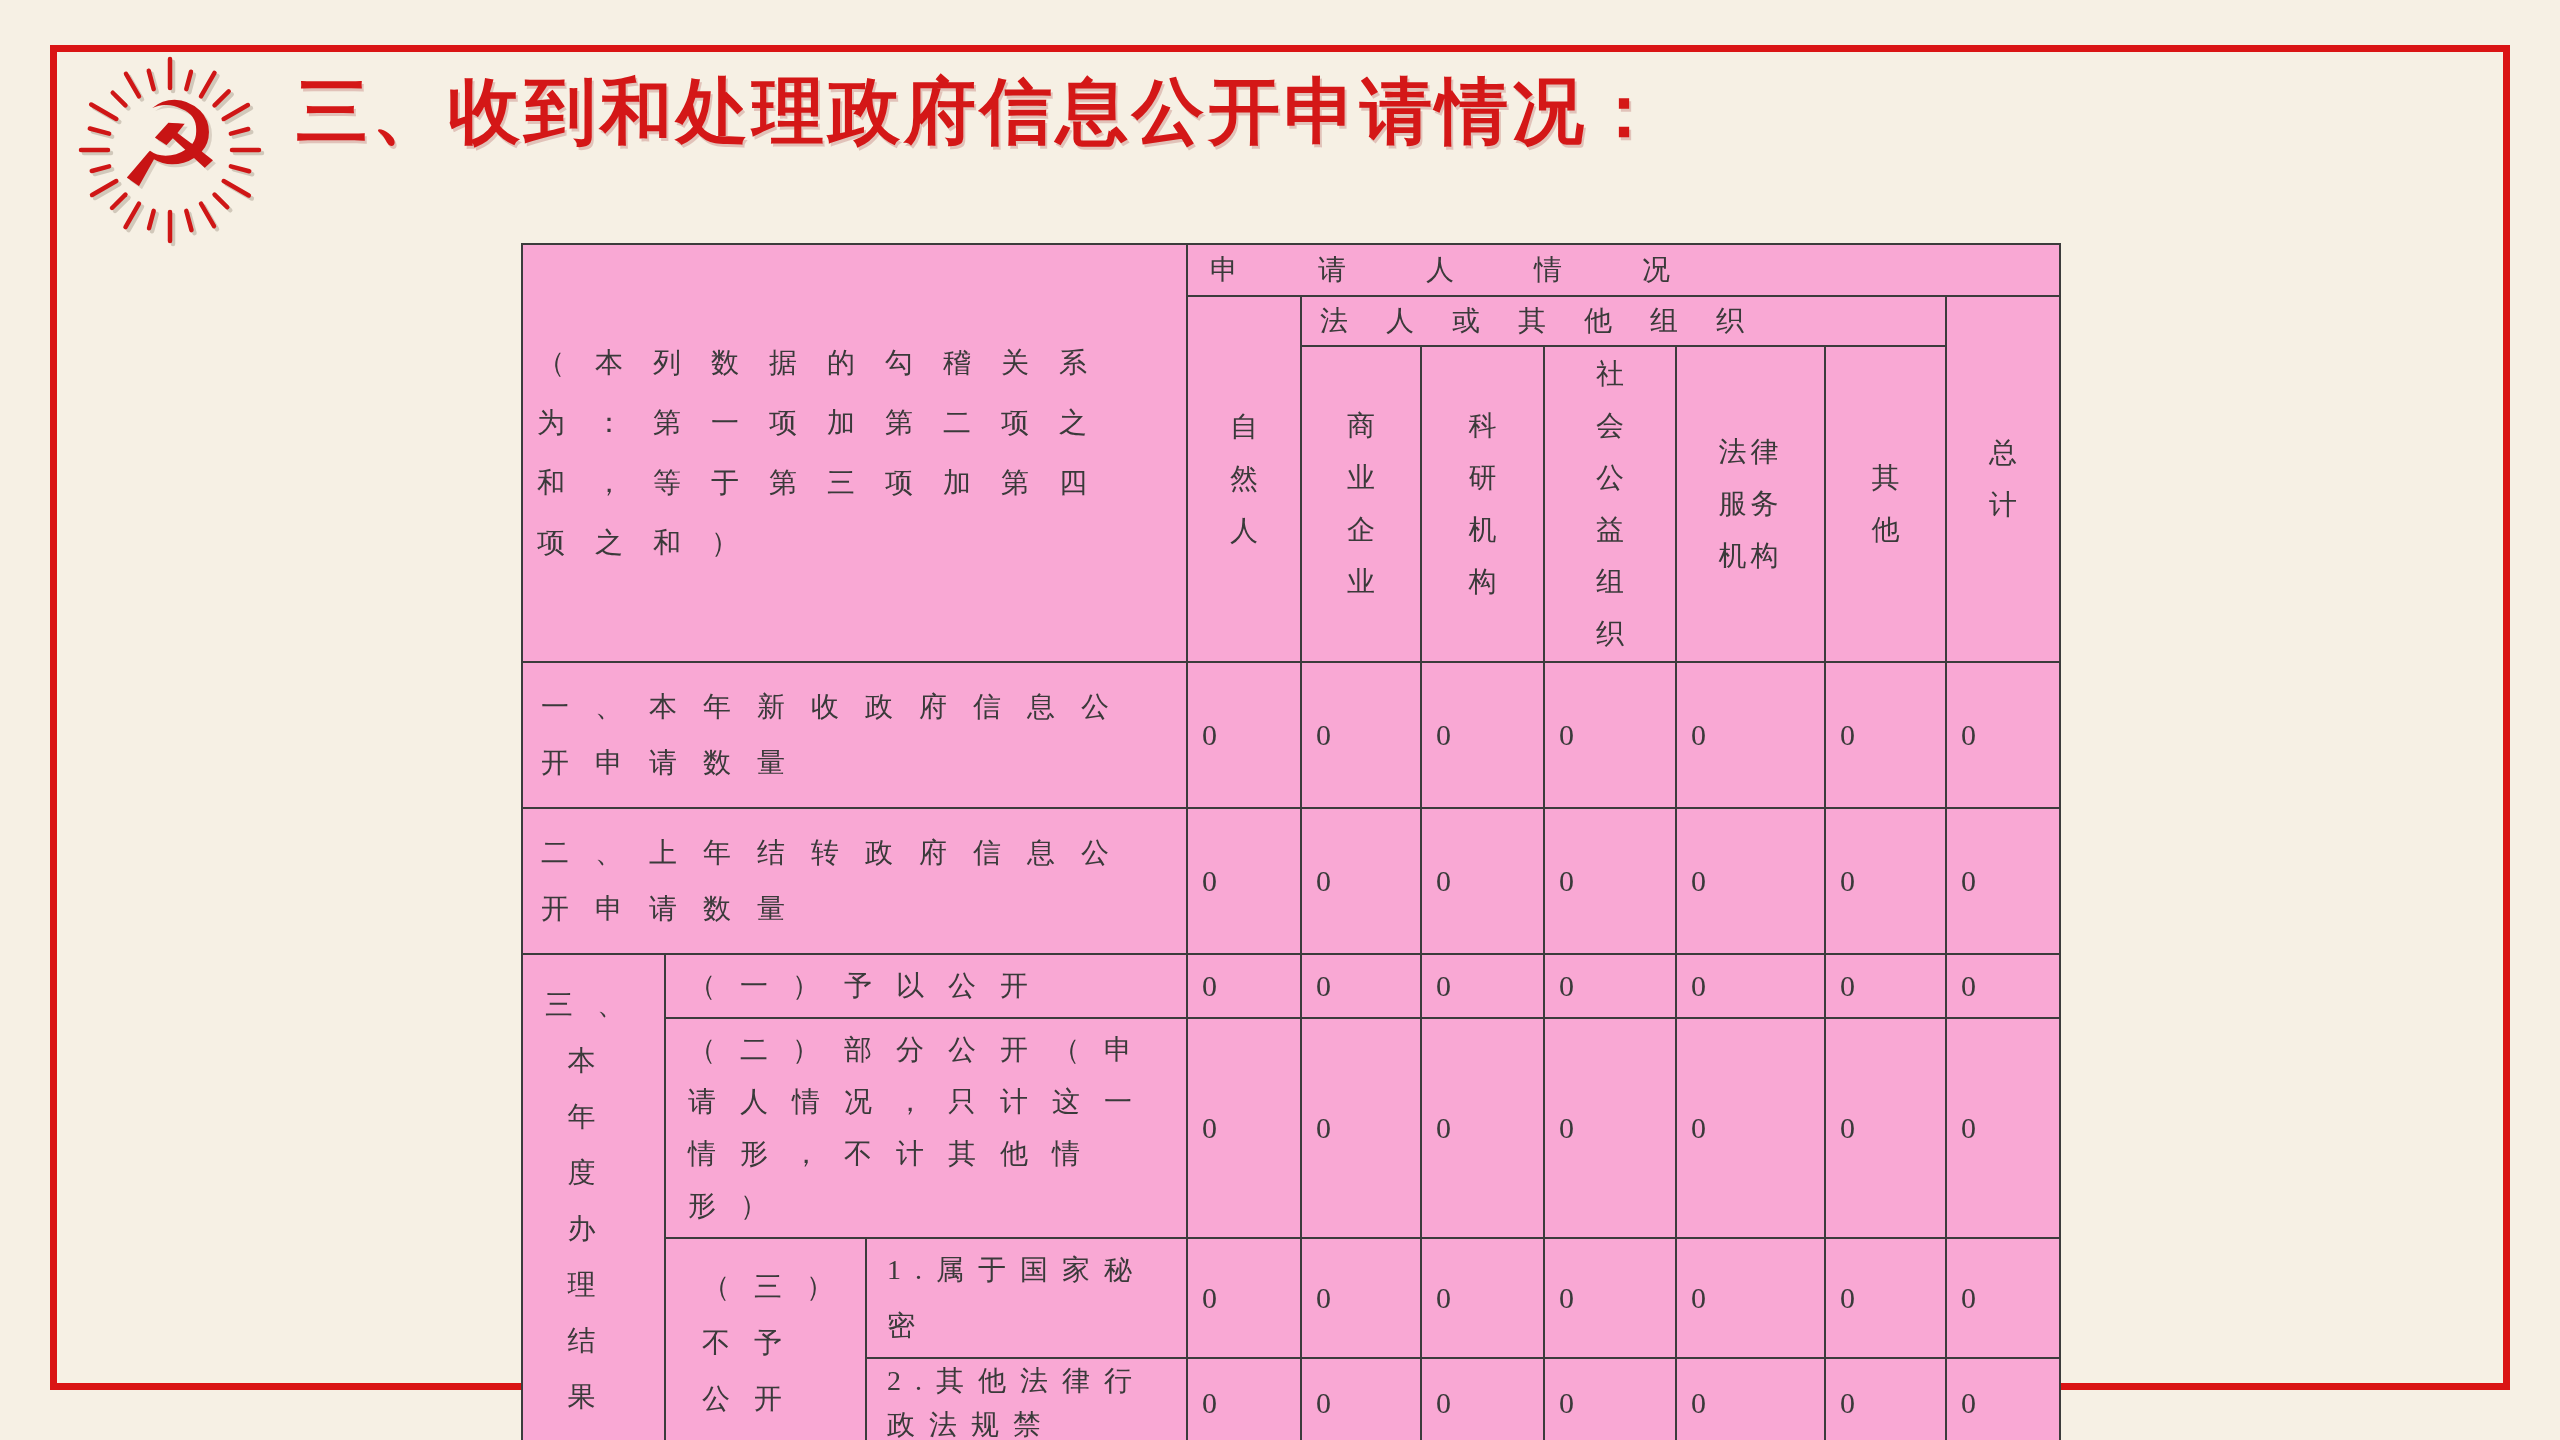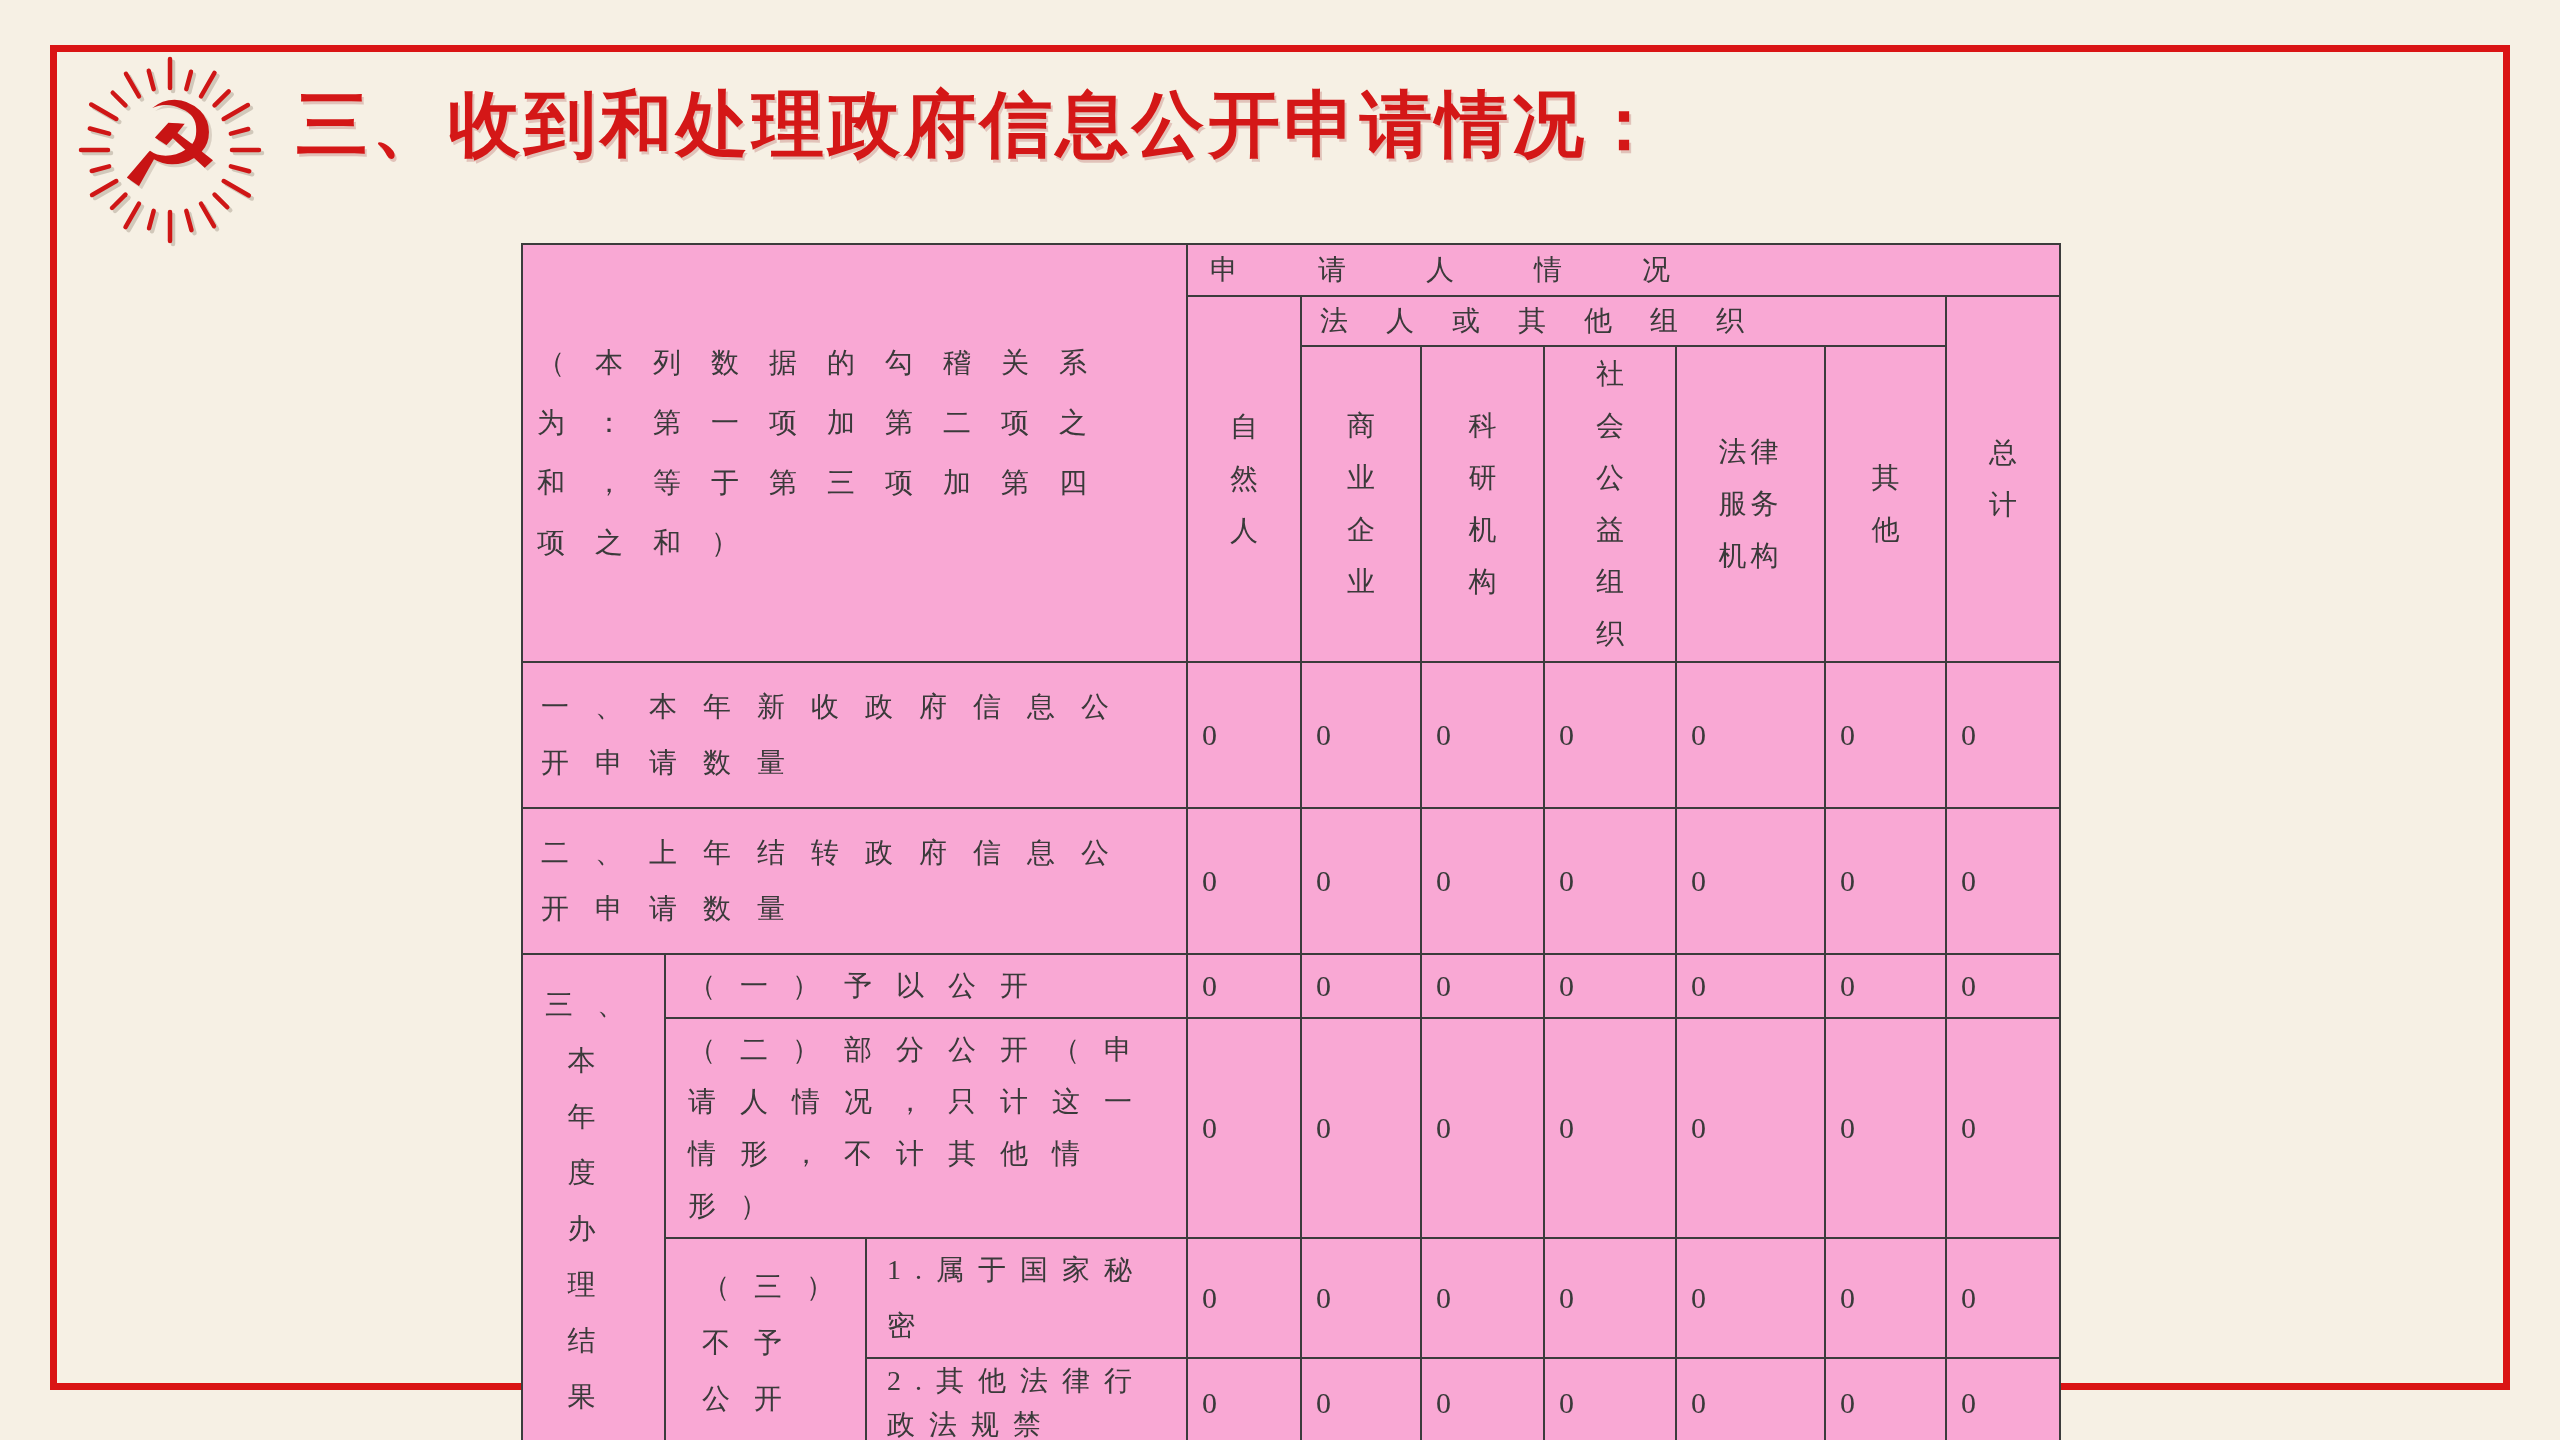--- a/index.html
+++ b/index.html
@@ -27,21 +27,21 @@
   .emblem .glyph{
     position:absolute;left:50%;top:50%;
     transform:translate(-50%,-54%);
     font-family:"DejaVu Sans", sans-serif;
     font-size:118px;line-height:1;
     color:#c81414;
     text-shadow:3px 3px 0 rgba(165,150,135,.35);
   }
   
   .title{
-    position:absolute;left:296px;top:83px;
+    position:absolute;left:296px;top:70px;
     font-family:"Liberation Sans", sans-serif;
     font-weight:900;
     font-size:72px;line-height:1.15;
     color:#d41717;
     letter-spacing:4px;
     text-shadow:2px 3px 0 rgba(150,30,30,.22);
     white-space:nowrap;
   }
   
   table.stats{

